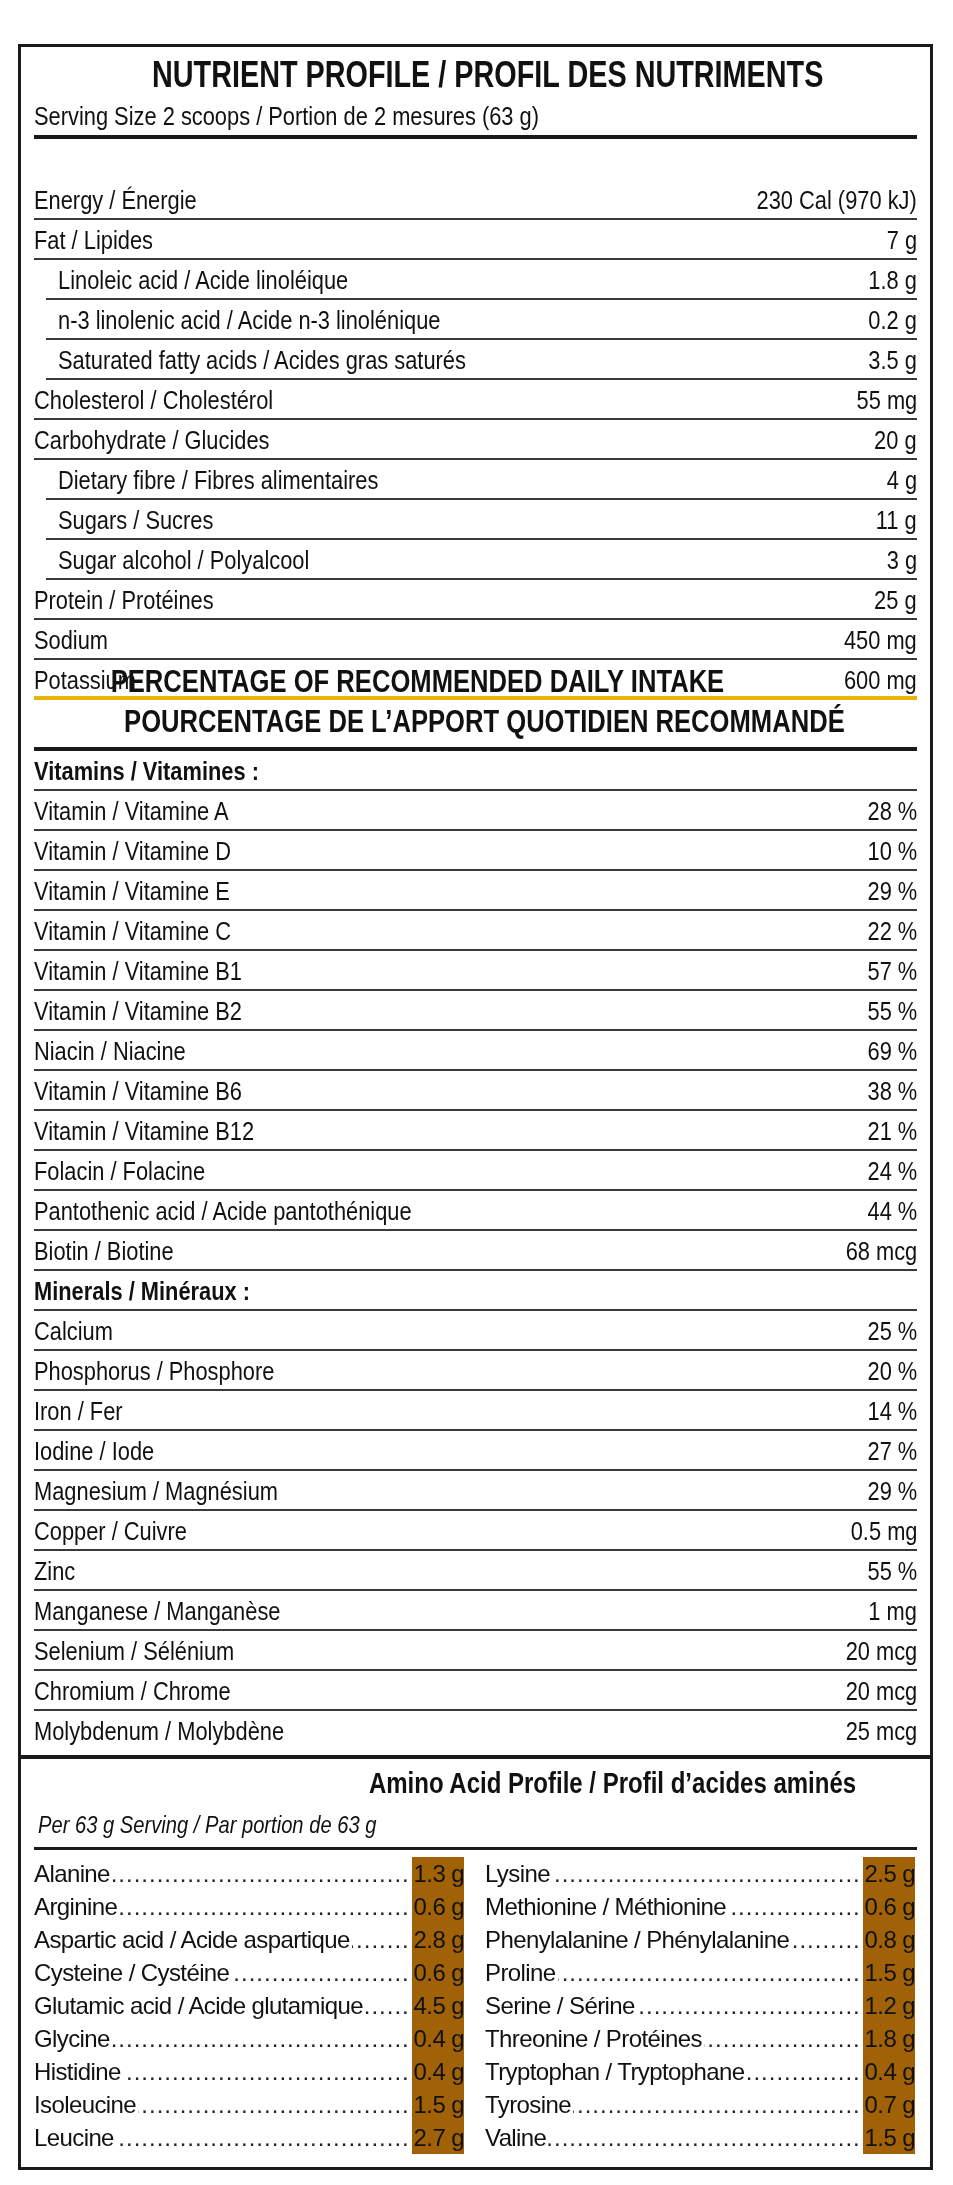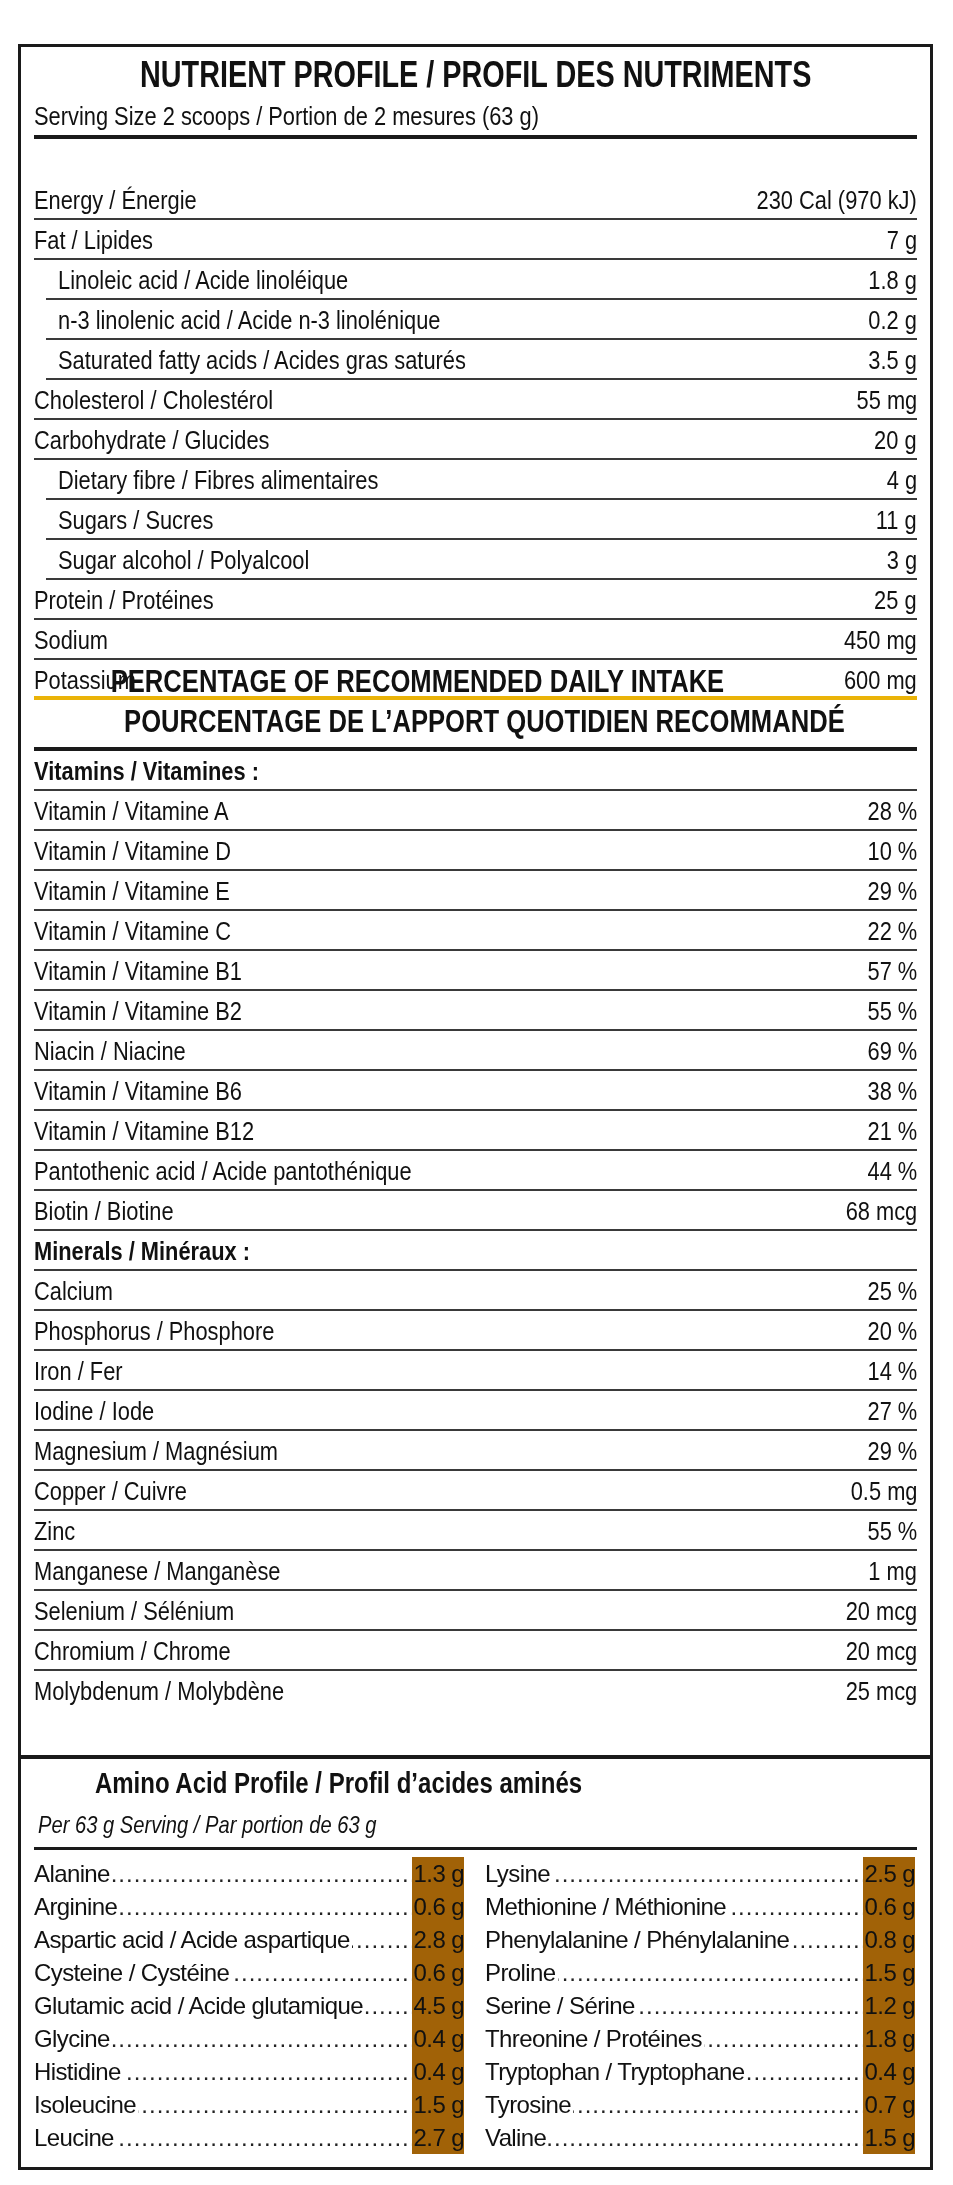--- a/index.html
+++ b/index.html
@@ -2,34 +2,34 @@
 <html><head>
 <meta charset="utf-8">
 <style>
   html, body { margin:0; padding:0; background:#ffffff; }
   body { width:953px; height:2185px; position:relative; font-family:"Liberation Sans", sans-serif; color:#111; overflow:hidden; }
   .panel { position:absolute; left:18px; top:44px; width:909px; height:2120px; border:3px solid #1a1a1a; }
   .inner { position:absolute; left:13px; width:883px; }
   .cond { display:inline-block; white-space:nowrap; transform:scaleX(0.84); transform-origin:left center; }
   .cond-r { display:inline-block; white-space:nowrap; transform:scaleX(0.84); transform-origin:right center; }
   .cond-c { display:inline-block; white-space:nowrap; transform:scaleX(0.80); transform-origin:center center; }
-  .title { position:absolute; left:0; width:100%; text-align:center; font-weight:bold; font-size:36px; line-height:40px; }
+  .title { position:absolute; left:12px; width:100%; text-align:center; font-weight:bold; font-size:36px; line-height:40px; }
   .serving { position:absolute; left:0; font-size:26px; line-height:34px; }
   .rule-thick { position:absolute; left:0; width:100%; height:4px; background:#1a1a1a; }
   .rows { position:absolute; left:0; width:100%; }
   .row { position:relative; height:40px; border-bottom:2px solid #3a3a3a; box-sizing:border-box; }
   .row .lbl { position:absolute; left:0; top:2px; font-size:26px; line-height:36px; }
   .row.sub .lbl { left:12px; }
   .row.sub { margin-left:12px; }
   .row .val { position:absolute; right:0; top:2px; font-size:26px; line-height:36px; }
   .row.head .lbl { font-weight:bold; }
   .row.last { border-bottom:4px solid #eab308; }
   .pct-title { position:absolute; left:0; width:100%; font-weight:bold; font-size:32px; line-height:40px; }
   .divider-full { position:absolute; left:0; width:909px; height:4px; background:#1a1a1a; }
-  .amino-title { position:absolute; left:0; width:100%; text-align:left; font-weight:bold; font-size:30px; line-height:36px; }
+  .amino-title { position:absolute; left:0; width:100%; text-align:right; font-weight:bold; font-size:30px; line-height:36px; }
   .amino-sub { position:absolute; left:4px; font-size:24px; line-height:32px;font-style:italic; }
   .amino-rule { position:absolute; left:0; width:100%; height:3px; background:#1a1a1a; }
   .amino-col { position:absolute; width:430px; }
   .amino-item { position:relative; height:33px; font-size:24px; line-height:33px; overflow:hidden; white-space:nowrap; }
   .amino-item .aname { position:absolute; left:0; top:0; background:#fff; padding-right:2px; }
   .amino-item .aval { position:absolute; right:0; top:0; background:#a16207; padding-left:2px; }
   .amino-item .dots { position:absolute; left:0; right:0; top:0; color:#222; letter-spacing:1px; overflow:hidden; }
 </style>
 </head>
 <body>
@@ -142,20 +142,24 @@
         </div>
         <div class="row">
           <span class="lbl"><span class="cond">Vitamin / Vitamine B6</span></span>
           <span class="val"><span class="cond-r">38 %</span></span>
         </div>
         <div class="row">
           <span class="lbl"><span class="cond">Vitamin / Vitamine B12</span></span>
           <span class="val"><span class="cond-r">21 %</span></span>
         </div>
         <div class="row">
+          <span class="lbl"><span class="cond">Folacin / Folacine</span></span>
+          <span class="val"><span class="cond-r">24 %</span></span>
+        </div>
+        <div class="row">
           <span class="lbl"><span class="cond">Pantothenic acid / Acide pantothénique</span></span>
           <span class="val"><span class="cond-r">44 %</span></span>
         </div>
         <div class="row">
           <span class="lbl"><span class="cond">Biotin / Biotine</span></span>
           <span class="val"><span class="cond-r">68 mcg</span></span>
         </div>
         <div class="row head">
           <span class="lbl"><span class="cond">Minerals / Minéraux :</span></span>
         </div>

